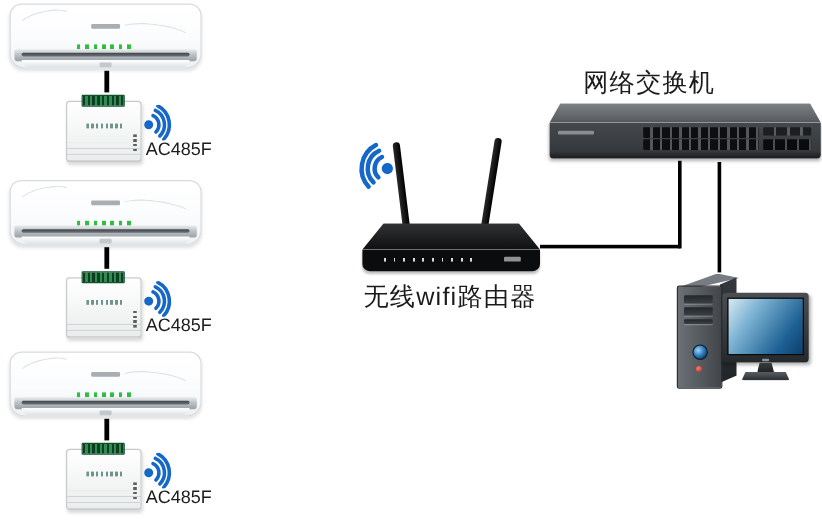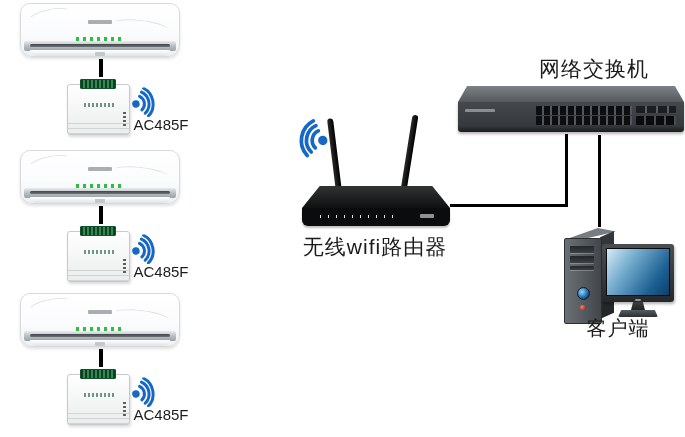--- a/index.html
+++ b/index.html
@@ -3,21 +3,21 @@
 <meta charset="utf-8">
 <style>
   html,body{margin:0;padding:0;background:#fff;}
   .canvas{position:relative;width:685px;height:437px;background:#ffffff;overflow:hidden;
           font-family:"Liberation Sans","DejaVu Sans",sans-serif;color:#1b1b1b;}
 
   
   .cable{position:absolute;background:#000;}
 
   
-  .ac-group{position:absolute;left:12px;width:185px;height:142px;}
+  .ac-group{position:absolute;left:0;width:185px;height:142px;}
   .ac-unit{position:absolute;left:8px;top:0;width:158px;height:52px;
            background:linear-gradient(#ffffff 0%,#fbfcfd 55%,#eef1f3 100%);
            border:1px solid #d7dbde;border-radius:10px 10px 12px 12px;
            box-shadow:0 2px 3px rgba(0,0,0,.12);}
   .swirl{position:absolute;border:1px solid #dde2e6;border-color:#dde2e6 transparent transparent transparent;
          border-radius:50%;}
   .swirl.l{left:6px;top:5px;width:44px;height:15px;transform:rotate(-12deg);}
   .swirl.r{right:8px;top:16px;width:58px;height:14px;transform:rotate(7deg);}
   .ac-logo{position:absolute;left:50%;top:16px;transform:translateX(-50%);
            width:24px;height:4px;background:#9aa0a5;border-radius:1px;opacity:.85;}
@@ -117,21 +117,21 @@
                width:6px;height:2px;background:#8d9398;border-radius:1px;}
   .neck{position:absolute;left:73px;top:74px;width:14px;height:8px;
         clip-path:polygon(15% 0,85% 0,100% 100%,0 100%);
         background:linear-gradient(#3a3e41,#202325);}
   .base{position:absolute;left:60px;top:82px;width:40px;height:7px;
         clip-path:polygon(8% 0,92% 0,100% 100%,0 100%);
         background:linear-gradient(#585d61,#2c2f32);border-radius:2px;}
 
   
   .cn-label{position:absolute;font-size:21px;letter-spacing:1px;color:#1b1b1b;text-align:center;}
-  .label-switch{left:530px;top:55px;width:128px;}
+  .label-switch{left:477px;top:55px;width:128px;}
   .label-router{left:292px;top:233px;width:166px;}
   .label-client{left:575px;top:315px;width:86px;font-size:20px;}
 </style>
 </head>
 <body>
 
 <div class="canvas">
 
   <div class="ac-group" style="top:3px">
     <div class="ac-unit">
@@ -260,15 +260,14 @@
       <div class="power-btn"></div>
       <div class="reset-btn"></div>
     </div>
     <div class="monitor">
       <div class="screen"></div>
       <div class="monitor-dot"></div>
     </div>
     <div class="neck"></div>
     <div class="base"></div>
   </div>
-  <div class="cn-label label-client">客户端</div>
 
 </div>
 
 </body></html>

